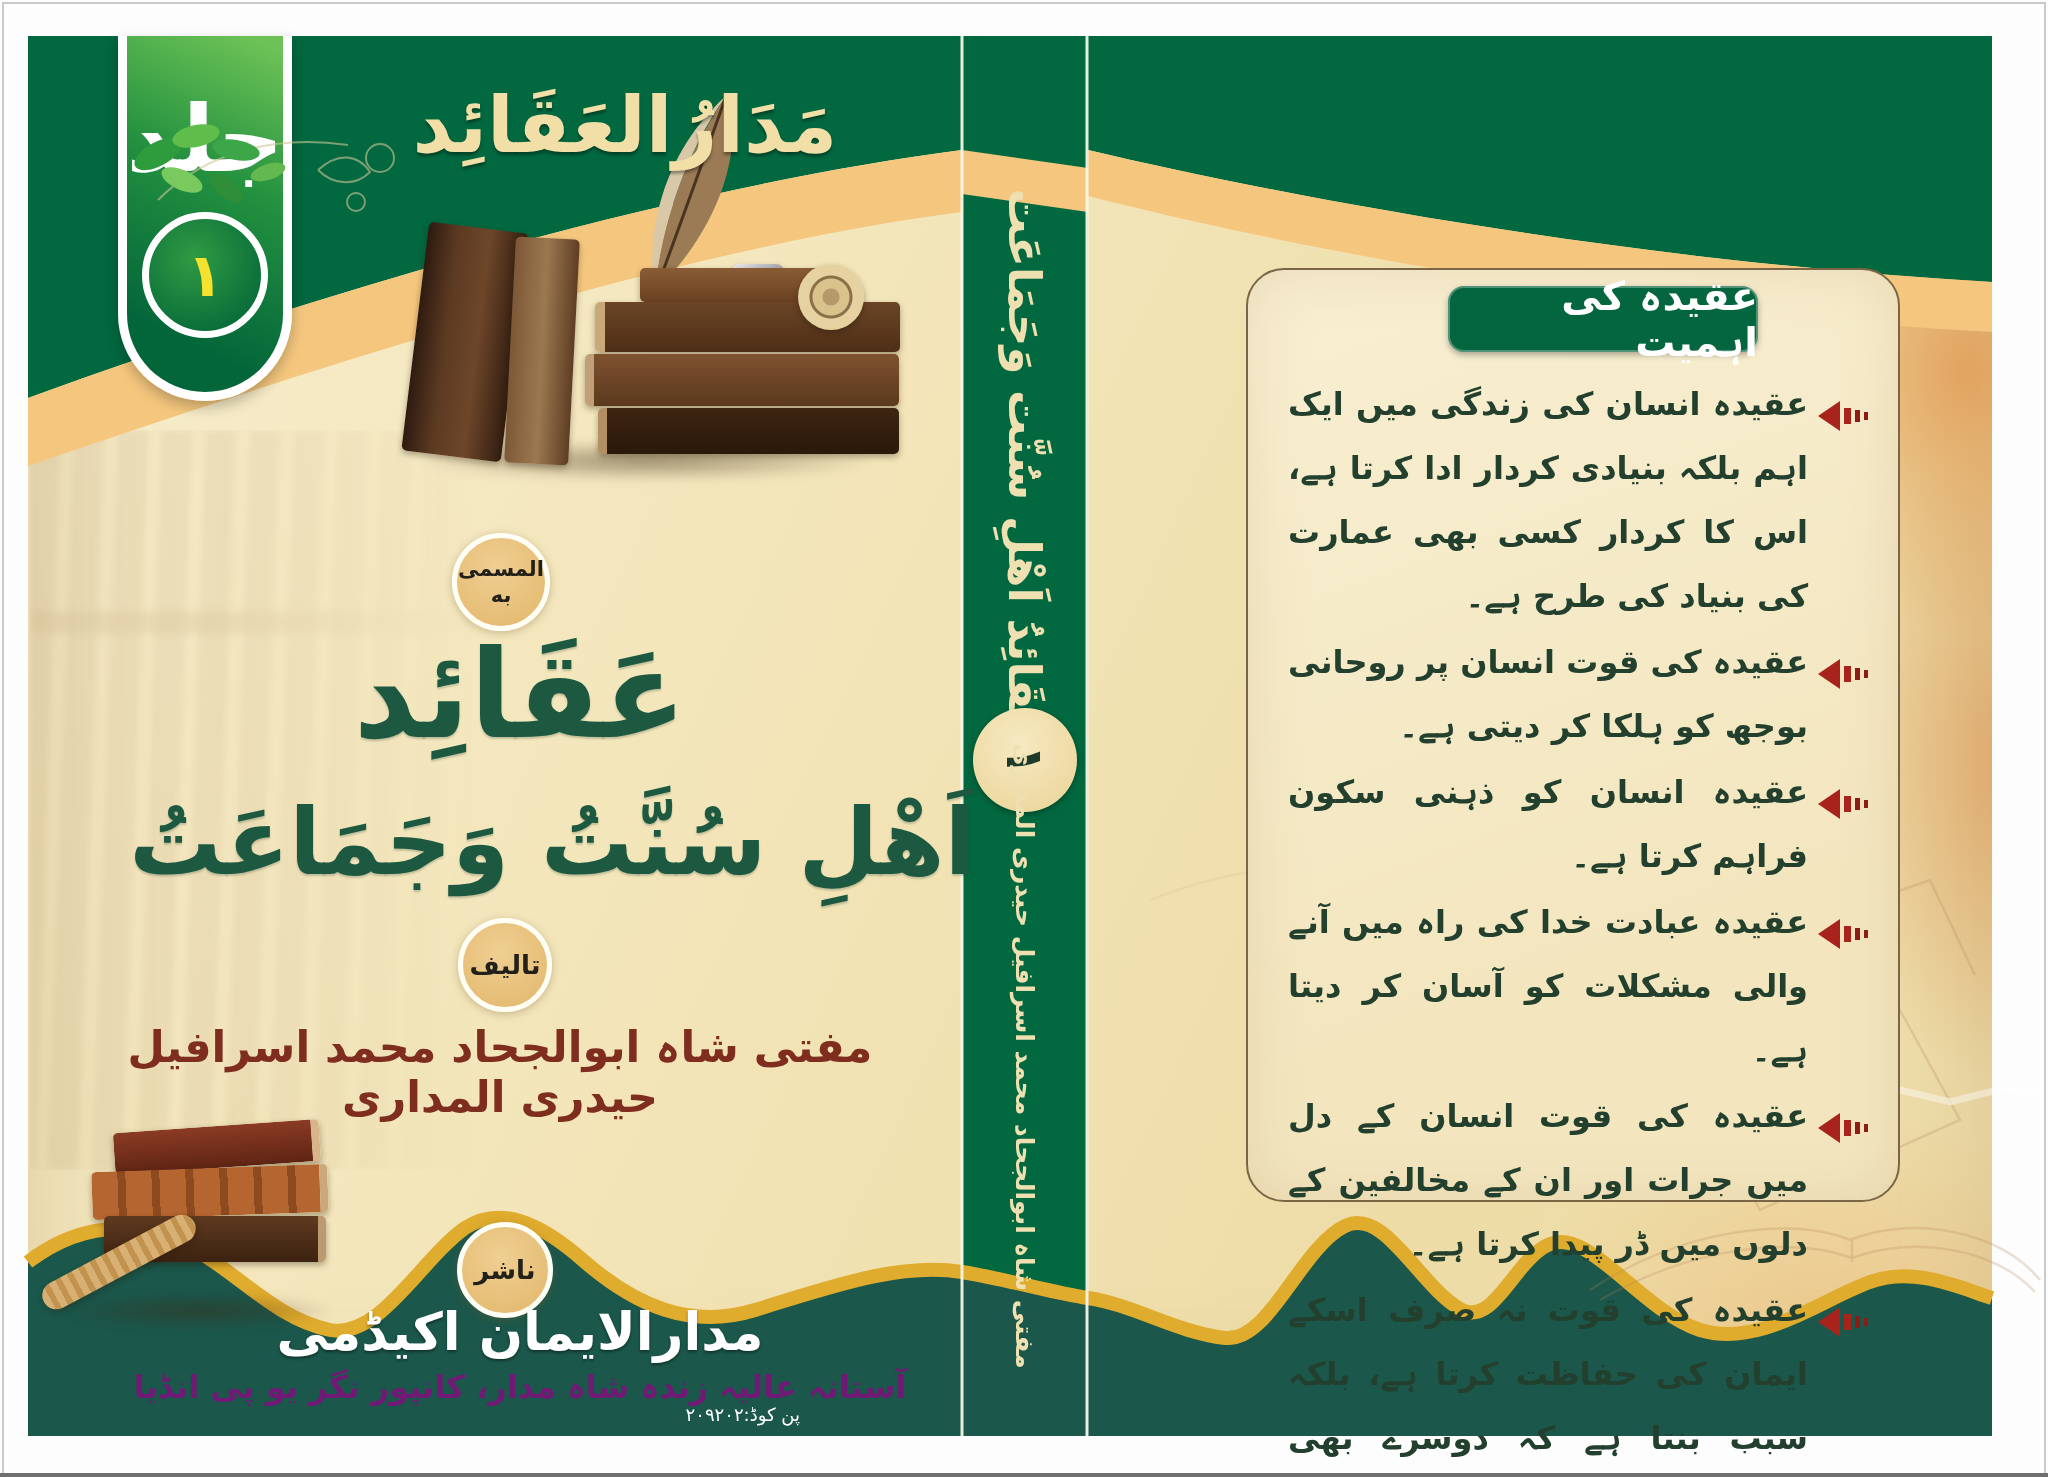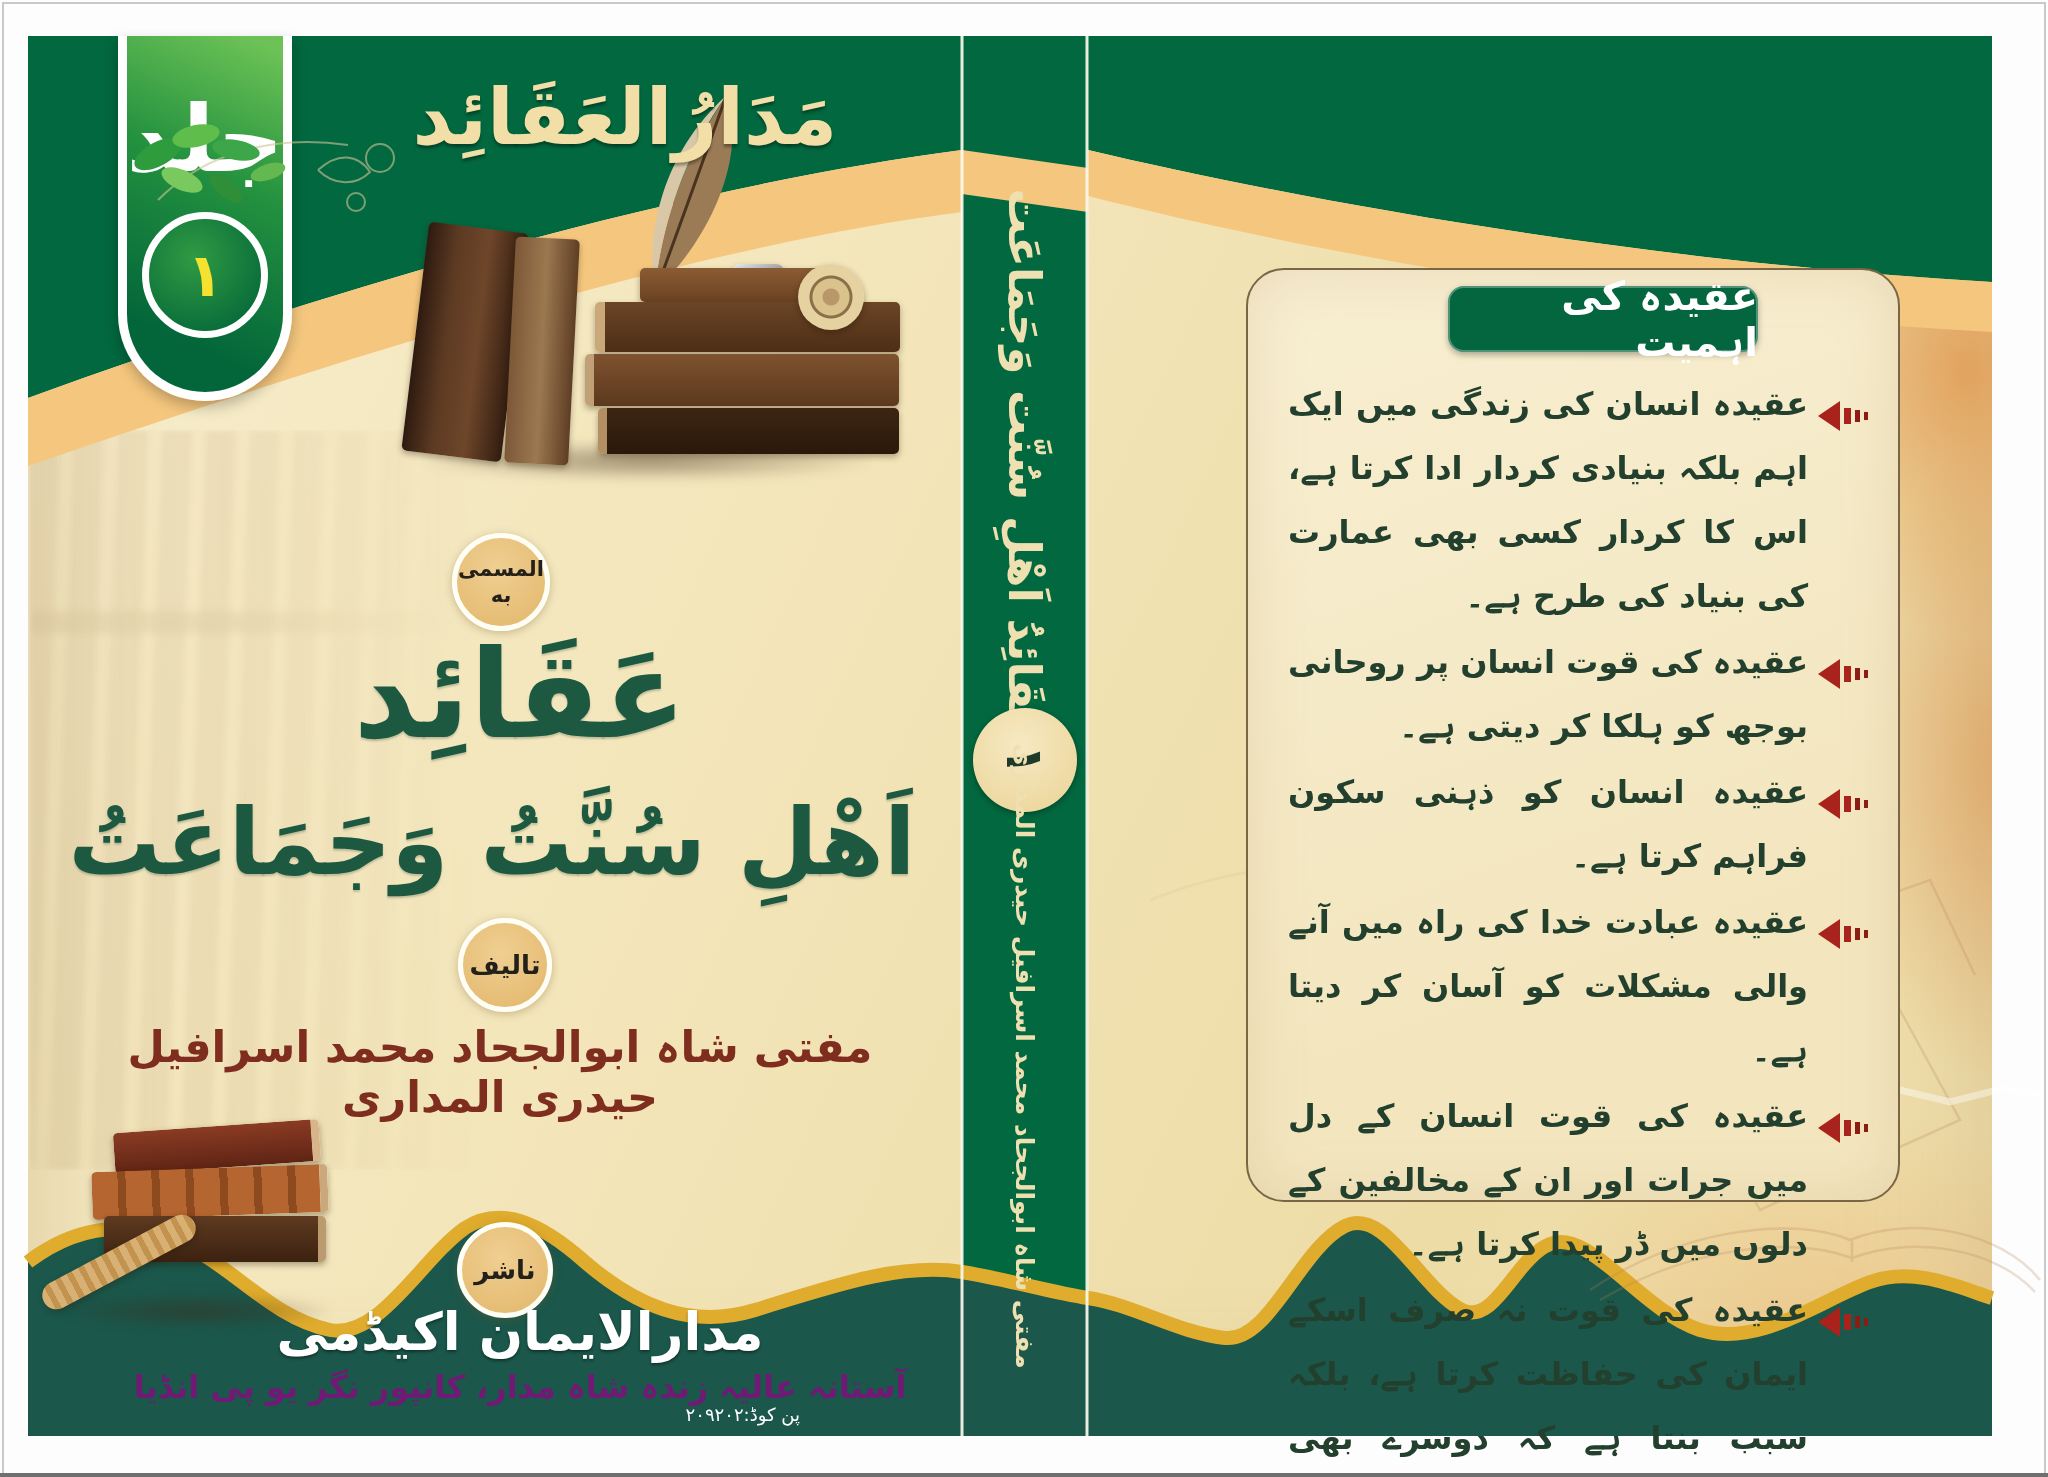--- a/index.html
+++ b/index.html
@@ -53,42 +53,42 @@
     width:112px;height:112px;border:7px solid #ffffff;border-radius:50%;
     margin-top:26px;display:flex;align-items:center;justify-content:center;
     background:radial-gradient(circle at 40% 35%, #2f9b43, #0a6e3a 75%);
   }
   .volume-number{color:#f5e12f;font-size:60px;font-weight:bold;line-height:1;}
 
   .leaves-svg{position:absolute;left:118px;top:110px;z-index:9;}
 
   
   .series-title{
-    position:absolute;left:340px;top:72px;width:570px;z-index:7;
+    position:absolute;left:340px;top:80px;width:570px;z-index:7;
     text-align:center;font-size:78px;font-weight:bold;color:#f2dfa8;
     text-shadow:0 3px 3px rgba(0,0,0,.35);
   }
   .tag-circle{
     position:absolute;z-index:7;border-radius:50%;
     background:radial-gradient(circle at 45% 35%, #efcf92, #e5bb72 80%);
     border:5px solid #fffef5;box-shadow:0 2px 8px rgba(120,90,40,.35);
     display:flex;align-items:center;justify-content:center;text-align:center;
     color:#23201a;font-weight:bold;
   }
   .named-as-circle{left:452px;top:533px;width:88px;height:88px;font-size:21px;line-height:1.25;}
   .author-circle{left:458px;top:918px;width:84px;height:84px;font-size:26px;}
   .publisher-circle{left:457px;top:1222px;width:86px;height:86px;font-size:26px;z-index:12;}
 
   .main-title-1{
     position:absolute;left:80px;top:628px;width:880px;z-index:7;text-align:center;
     font-size:122px;font-weight:bold;color:#1d5941;line-height:1.1;
     text-shadow:0 2px 2px rgba(40,70,50,.25);
   }
   .main-title-2{
-    position:absolute;left:22px;top:788px;width:940px;z-index:7;text-align:center;
+    position:absolute;left:36px;top:788px;width:940px;z-index:7;
     font-size:92px;font-weight:bold;color:#1d5941;line-height:1.2;
     text-shadow:0 2px 2px rgba(40,70,50,.25);
   }
   .author-name{
     position:absolute;left:110px;top:1022px;width:780px;z-index:7;text-align:center;
     font-size:43px;font-weight:bold;color:#7e2d1e;
   }
 
   .publisher-name{
     position:absolute;left:140px;top:1302px;width:760px;z-index:12;text-align:center;

